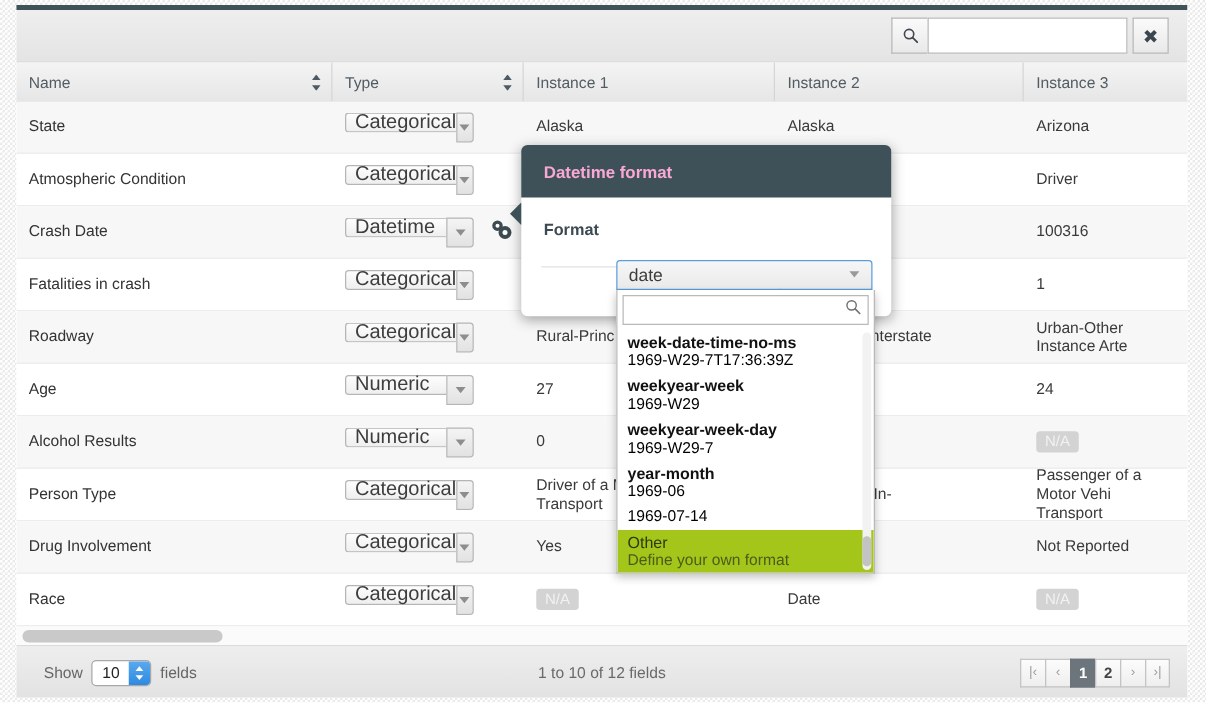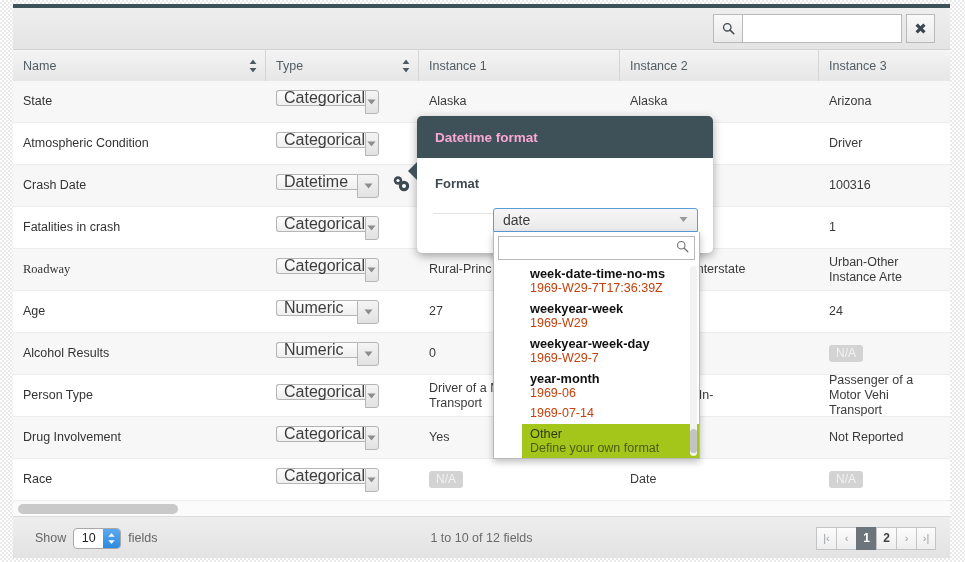--- a/index.html
+++ b/index.html
@@ -247,28 +247,27 @@
     padding:0 22px 0 5px;color:#333;background:transparent;
   }
   .combo-search .mag{
     position:absolute;right:5px;top:50%;transform:translateY(-50%);
     color:#6f6f6f;
   }
   .combo-list{
     position:relative;
     max-height:194px;overflow:hidden;
     padding-bottom:0;
-    margin-left:28px;
   }
   .opt{
     padding:2px 8px 3px 8px;
     line-height:15px;
   }
   .opt .o-name{font-size:12.8px;font-weight:bold;color:#111;}
-  .opt .o-sample{font-size:12.5px;color:#c2410c;}
+  .opt .o-sample{font-size:12.5px;color:#000000;}
   .opt.hl{background:#a4c61a;}
   .opt.hl .o-name{color:#2c3a0d;font-weight:normal;}
   .opt.hl .o-sample{color:#4c5c18;}
   .combo-scrollbar{
     position:absolute;right:2px;top:2px;width:7px;bottom:2px;
     background:#f2f2f2;border-radius:4px;
   }
   .combo-thumb{
     position:absolute;right:2px;bottom:5px;width:7px;height:24px;
     background:#c3c3c3;border-radius:4px;
@@ -417,21 +416,21 @@
           <span></span>
         </div>
         <div class="td" style="width: 199px;">
           <span></span>
         </div>
         <div class="td" style="width: 131px;">
           <span>1</span>
         </div>
       </div>
       <div class="trow alt">
-        <div class="td name" style="width: 253px; font-family: Liberation Serif, serif;">Roadway</div>
+        <div class="td name" style="width: 253px;">Roadway</div>
         <div class="td" style="width: 153px;">
           <div class="selwrap">
             <div class="sel">Categorical</div>
             <div class="selarrow">
               <svg width="9" height="6" viewBox="0 0 9 6">
                 <path d="M0.5 0.5 L8.5 0.5 L4.5 5.5 Z" fill="#8d8d8d"></path>
               </svg>
             </div>
           </div>
         </div>

